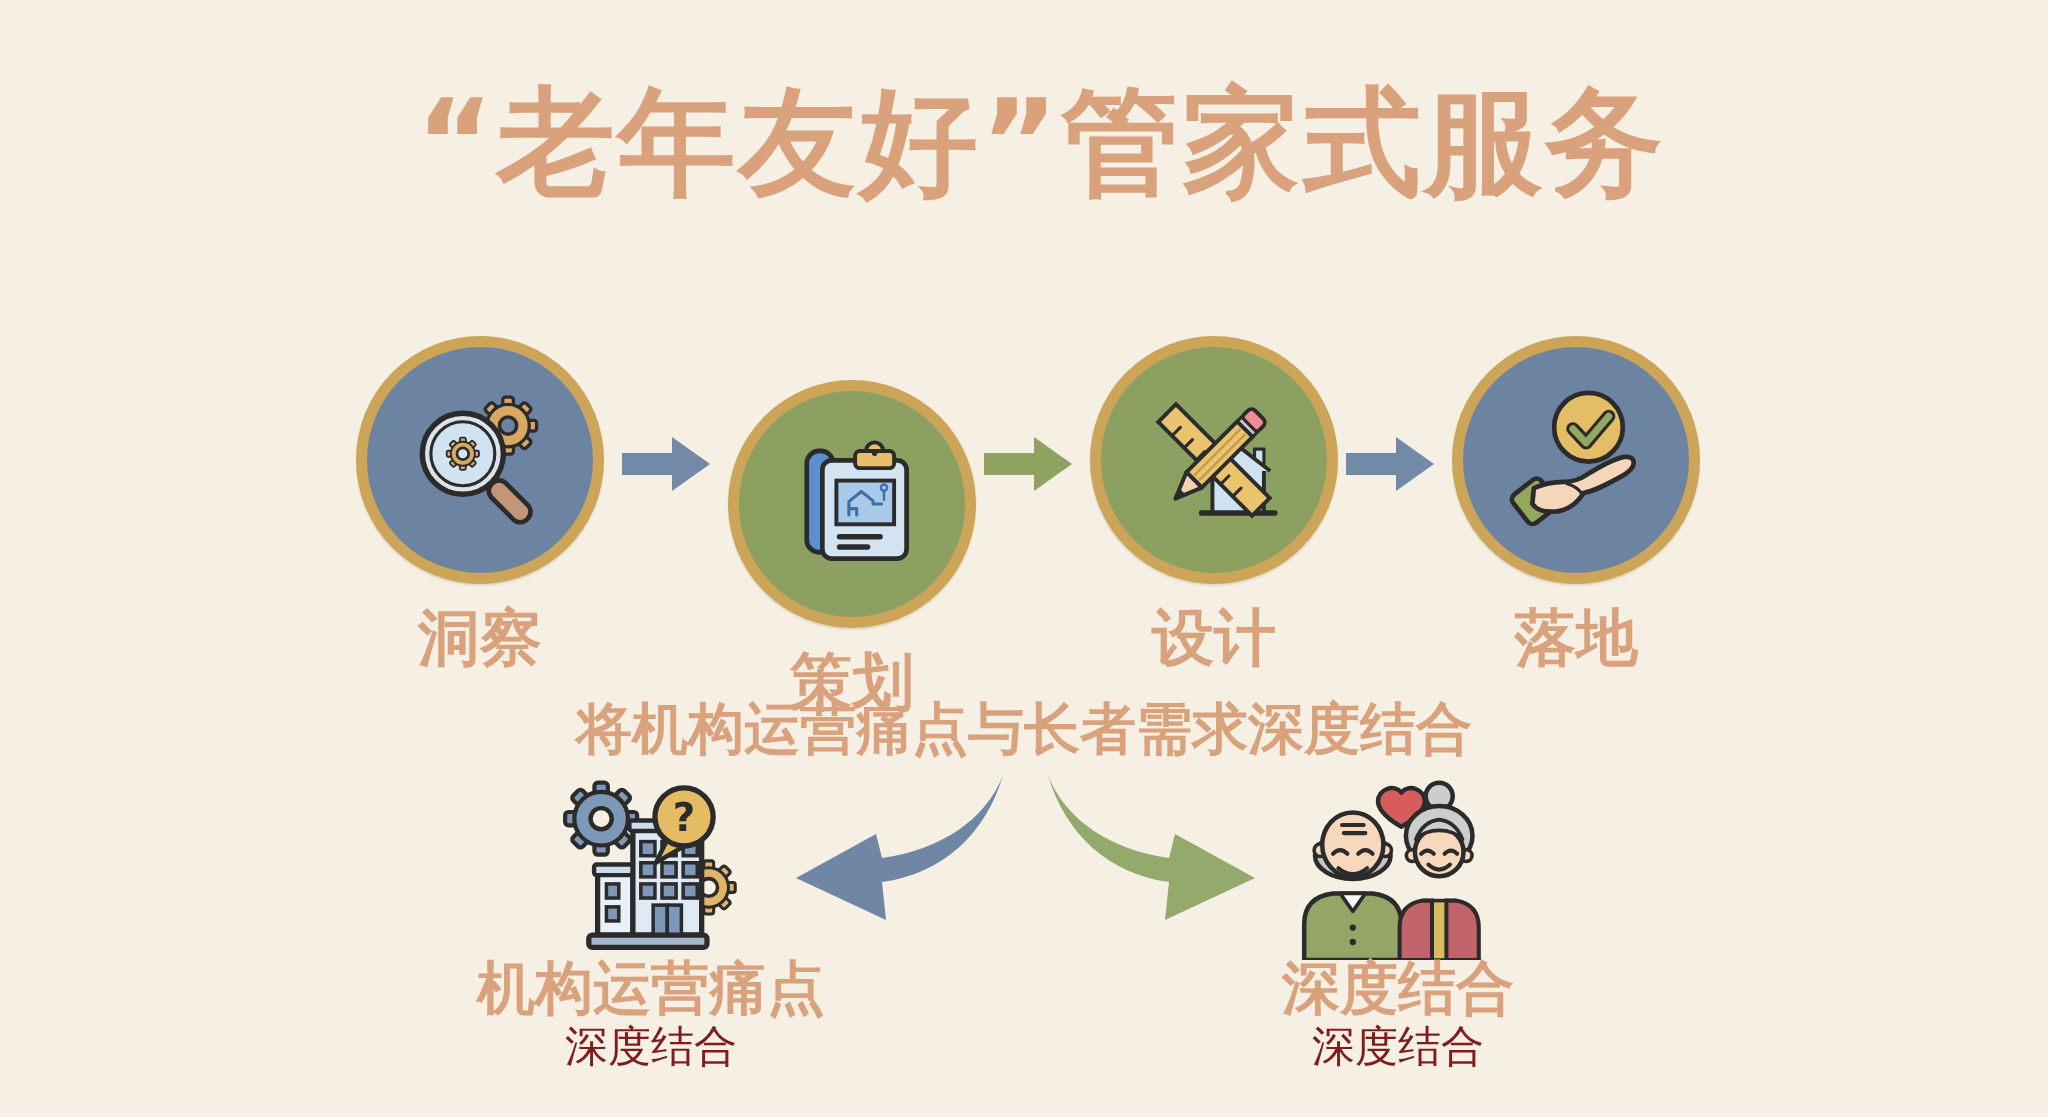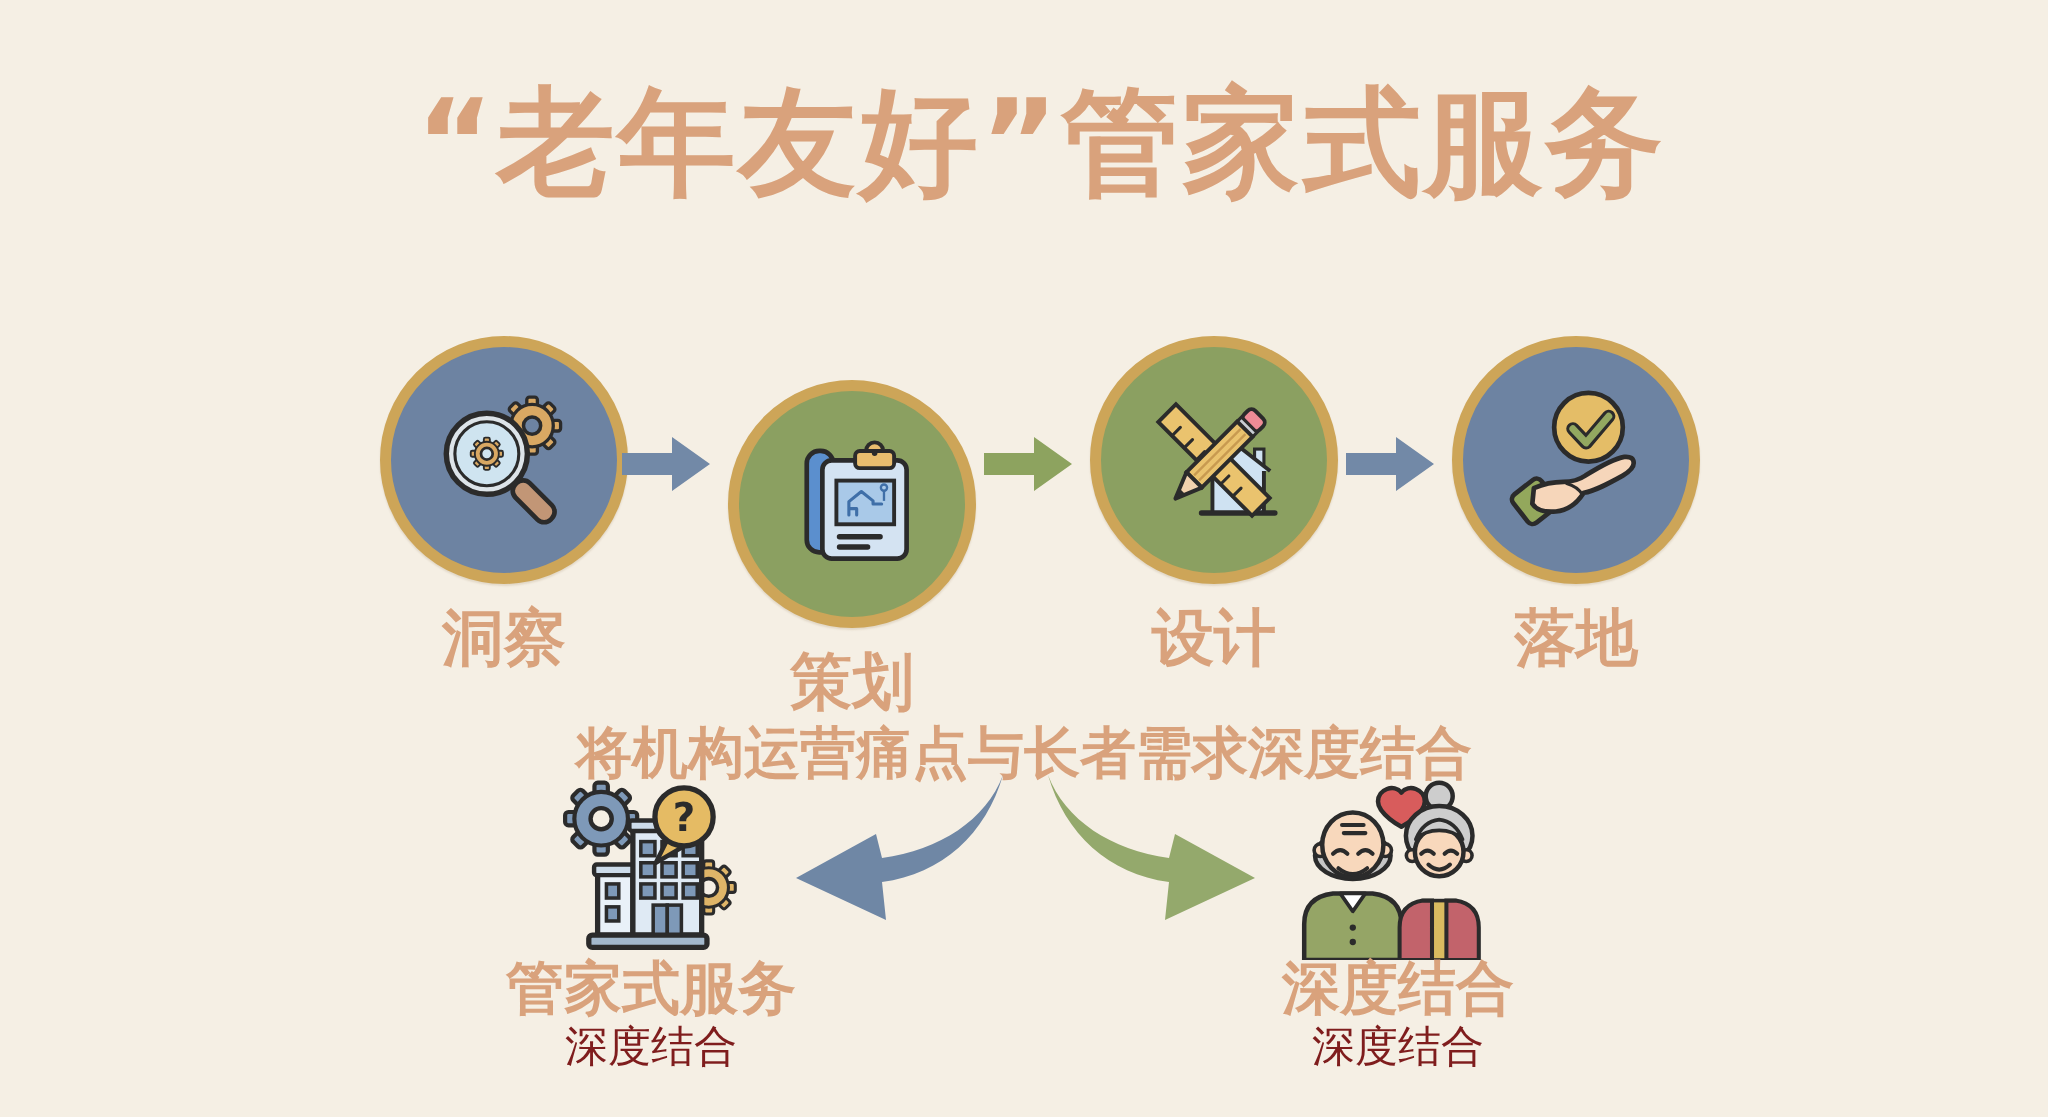--- a/index.html
+++ b/index.html
@@ -16,31 +16,31 @@
     color:#d9a27c; letter-spacing:3px; line-height:1.4;padding-left:34px;
   }
   .circle {
     position:absolute; top:336px; width:248px; height:248px;
     border-radius:50%; border:11px solid #cda558;
     display:flex; align-items:center; justify-content:center;
     box-shadow:0 2px 2px rgba(120,90,40,.15);
   }
   .c-blue  { background:#6d83a2; }
   .c-green { background:#8ba061; }
-  .pos1 { left:380px; } .pos2 { left:728px;margin-top:44px; } .pos3 { left:1090px; } .pos4 { left:1452px; }
+  .pos1 { left:356px; } .pos2 { left:728px;margin-top:44px; } .pos3 { left:1090px; } .pos4 { left:1452px; }
   .step-icon { width:156px; height:156px; }
   .h-arrow { position:absolute; top:434px; width:92px; height:60px; }
   .ha1 { left:621px; } .ha2 { left:983px; } .ha3 { left:1345px; }
   .step-label {
     position:absolute; top:596px; width:248px; text-align:center;
     font-size:62px; font-weight:bold; color:#d9a27c;
   }
   .connector {
     position:absolute; top:692px; left:0; width:100%;
-    text-align:center; font-size:56px; font-weight:bold; color:#d9a27c;margin-top:24px;
+    text-align:center; font-size:56px; font-weight:bold; color:#d9a27c;
   }
   .curve { position:absolute; top:772px; width:215px; height:150px; }
   .curve-left  { left:790px; }
   .curve-right { left:1046px; }
   .branch-icon-left  { position:absolute; left:550px;  top:764px; width:194px; height:194px; }
   .branch-icon-right { position:absolute; left:1288px; top:762px; width:216px; height:198px; }
   .branch-title {
     position:absolute; top:950px; width:420px; text-align:center;
     font-size:58px; font-weight:bold; color:#d9a27c;
   }
@@ -224,16 +224,16 @@
   <g stroke="#2b2b2b" stroke-width="4.5" fill="none" stroke-linecap="round">
     <path d="M148 102 Q155 95 162 102"></path>
       <path d="M174 102 Q181 95 188 102"></path>
     <path d="M156 114 Q168 125 180 114"></path>
   </g>
   <rect x="150" y="154" width="36" height="66" fill="#d9bc60" stroke="#2b2b2b" stroke-width="4"></rect>
   <path d="M124 220 V184 Q124 158 150 154 L160 154 L160 220 Z" fill="#c2636b" stroke="#2b2b2b" stroke-width="4.5"></path>
   <path d="M212 220 V184 Q212 158 186 154 L176 154 L176 220 Z" fill="#c2636b" stroke="#2b2b2b" stroke-width="4.5"></path>
 </svg>
 
-<div class="branch-title bt-left">管家式服务</div>
+<div class="branch-title bt-left">机构运营痛点</div>
 <div class="branch-sub bt-left">深度结合</div>
 <div class="branch-title bt-right">深度结合</div>
 <div class="branch-sub bt-right">深度结合</div>
 
 </body></html>

